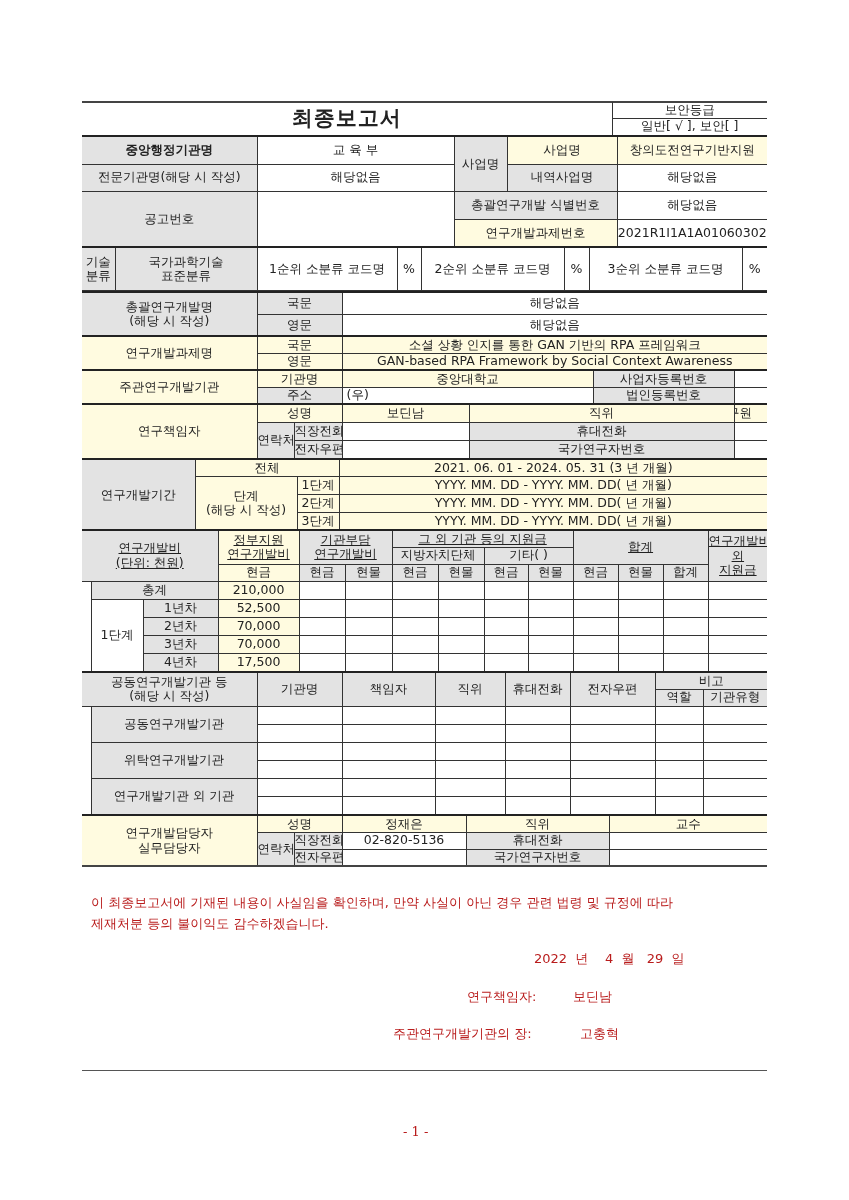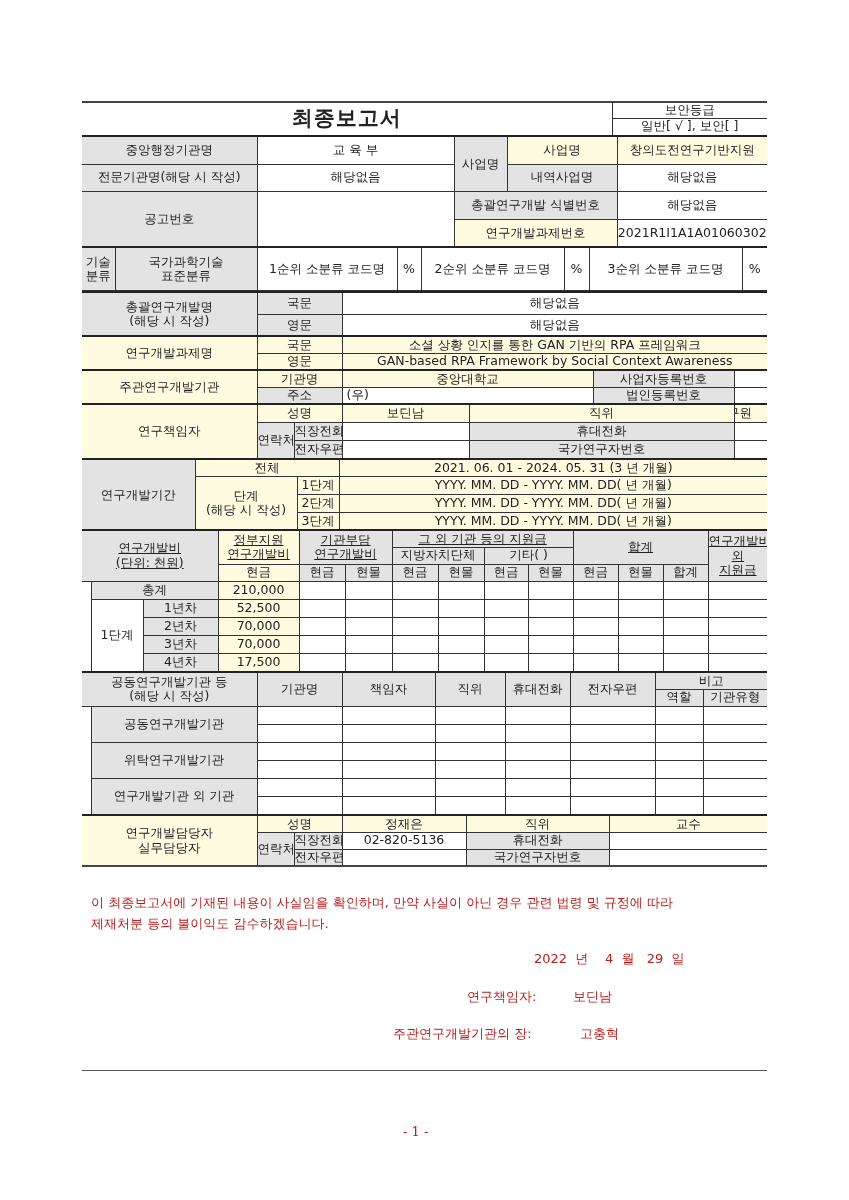--- a/index.html
+++ b/index.html
@@ -38,21 +38,21 @@
 <table class="sec" style="top:135px;height:111px;">
   <colgroup>
       <col style="width:175px">
       <col style="width:197px">
       <col style="width:53px">
       <col style="width:110px">
       <col style="width:150px">
     </colgroup>
   <tbody>
       <tr style="height:28px;" class="thick-top">
-    <td class="g" style="border-left:none;">중앙행정기관명</td>
+    <td class="g" style="border-left:none;font-weight:bold;">중앙행정기관명</td>
     <td>교 육 부</td>
     <td class="g" rowspan="2">사업명</td>
     <td class="y">사업명</td>
     <td class="y" style="border-right:none;">창의도전연구기반지원</td>
   </tr>
   <tr style="height:27px;">
     <td class="g" style="border-left:none;">전문기관명(해당 시 작성)</td>
     <td>해당없음</td>
     <td class="g">내역사업명</td>
     <td style="border-right:none;">해당없음</td>

